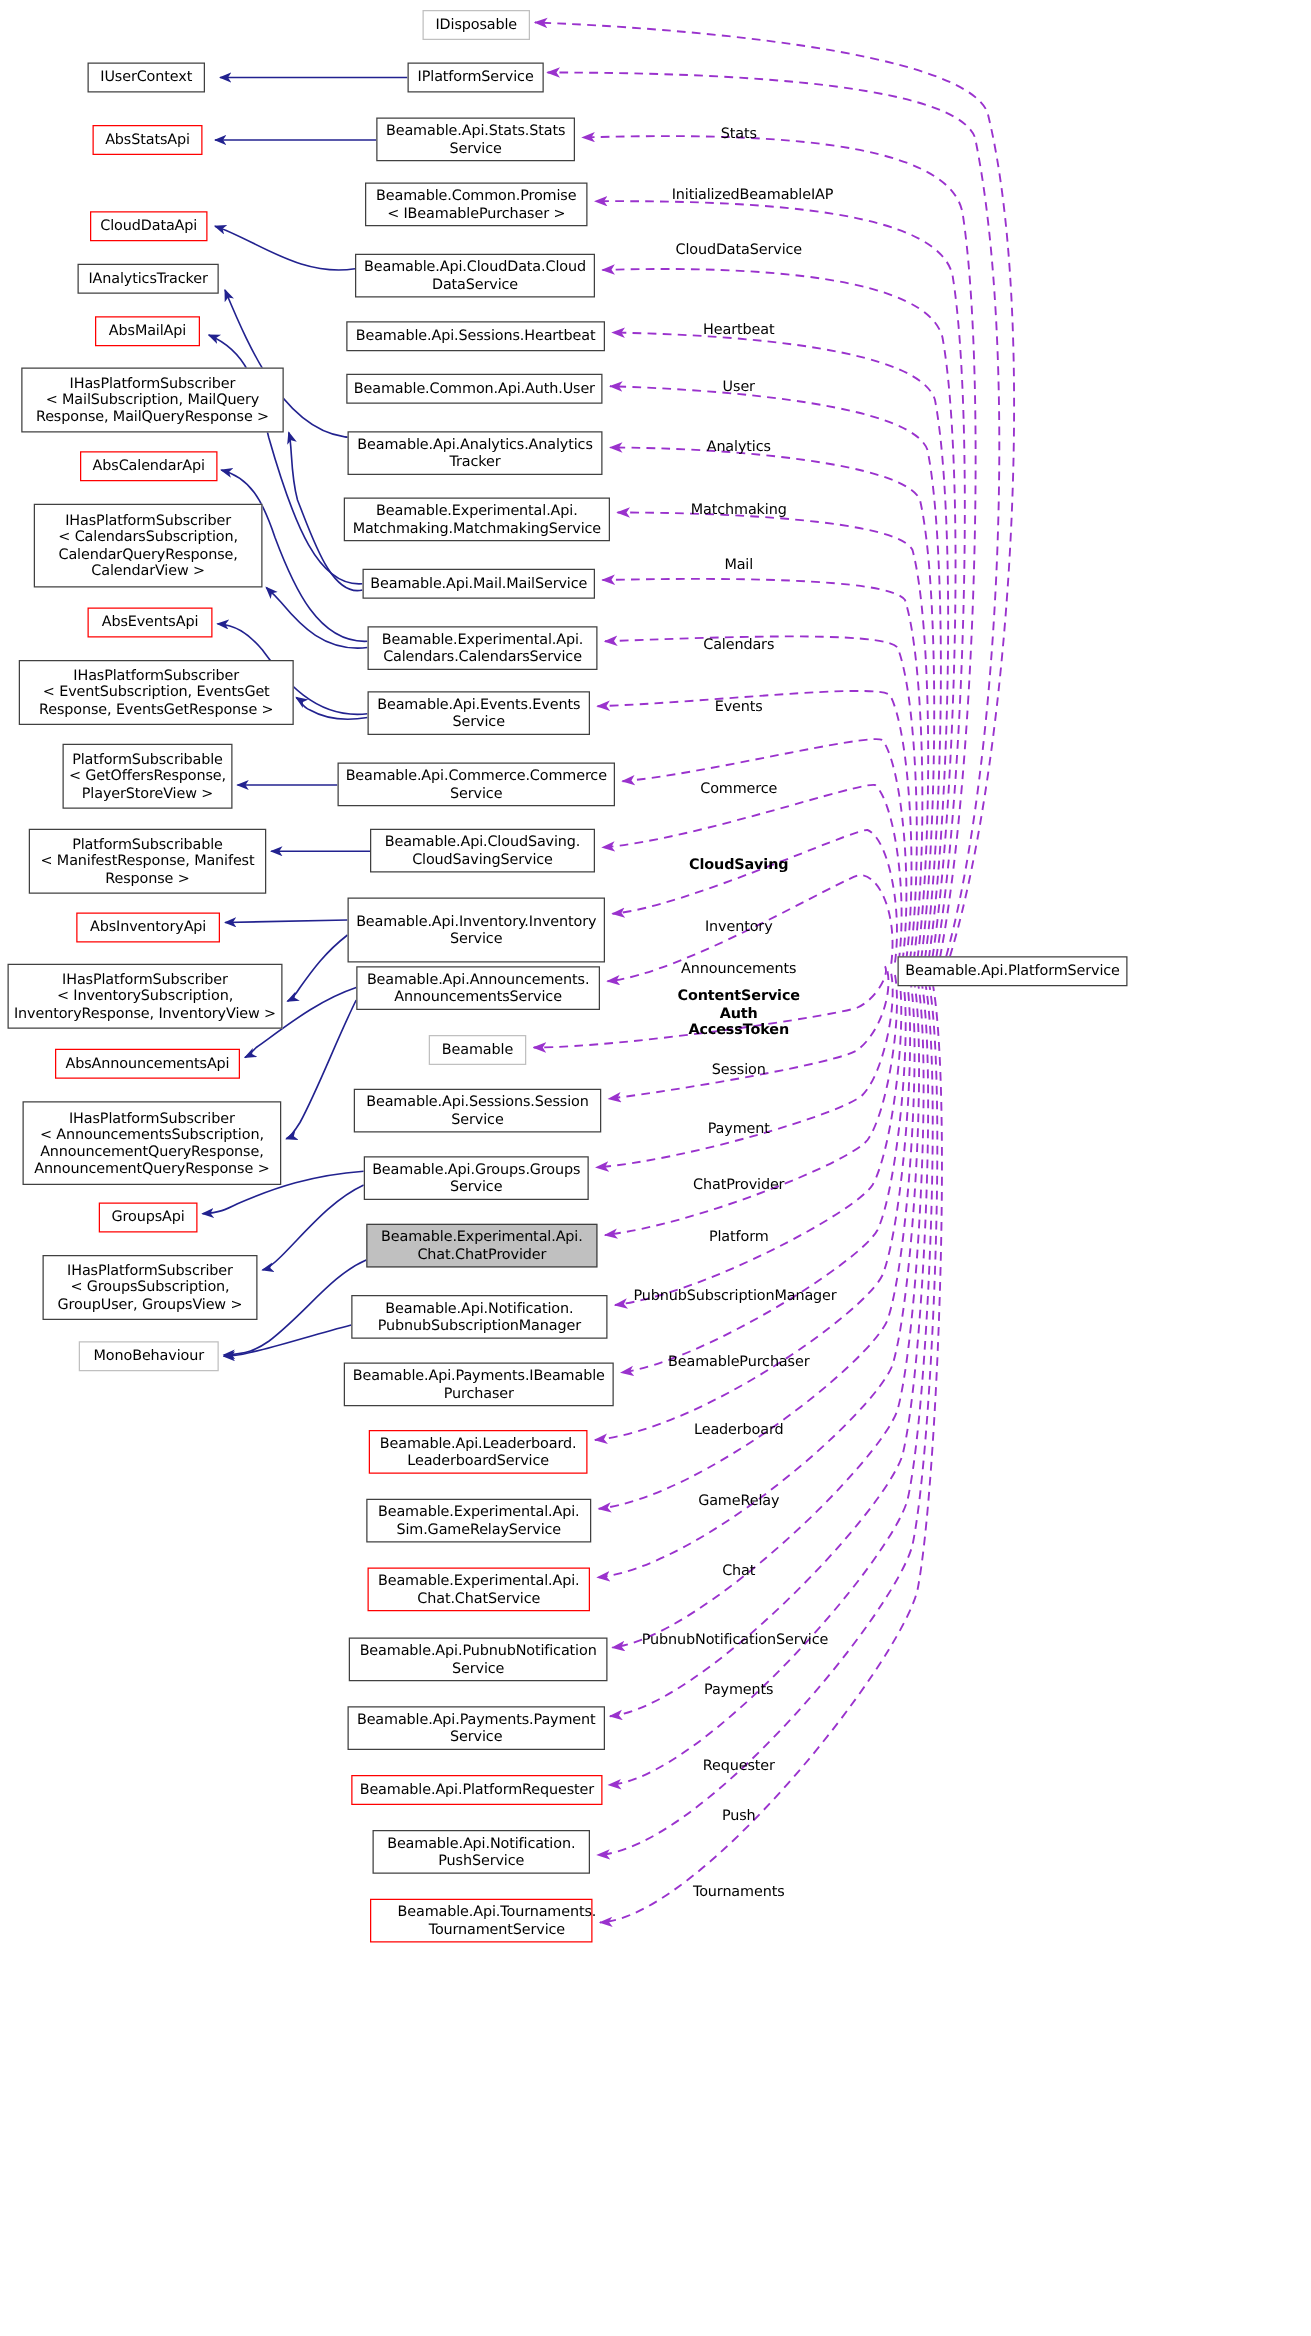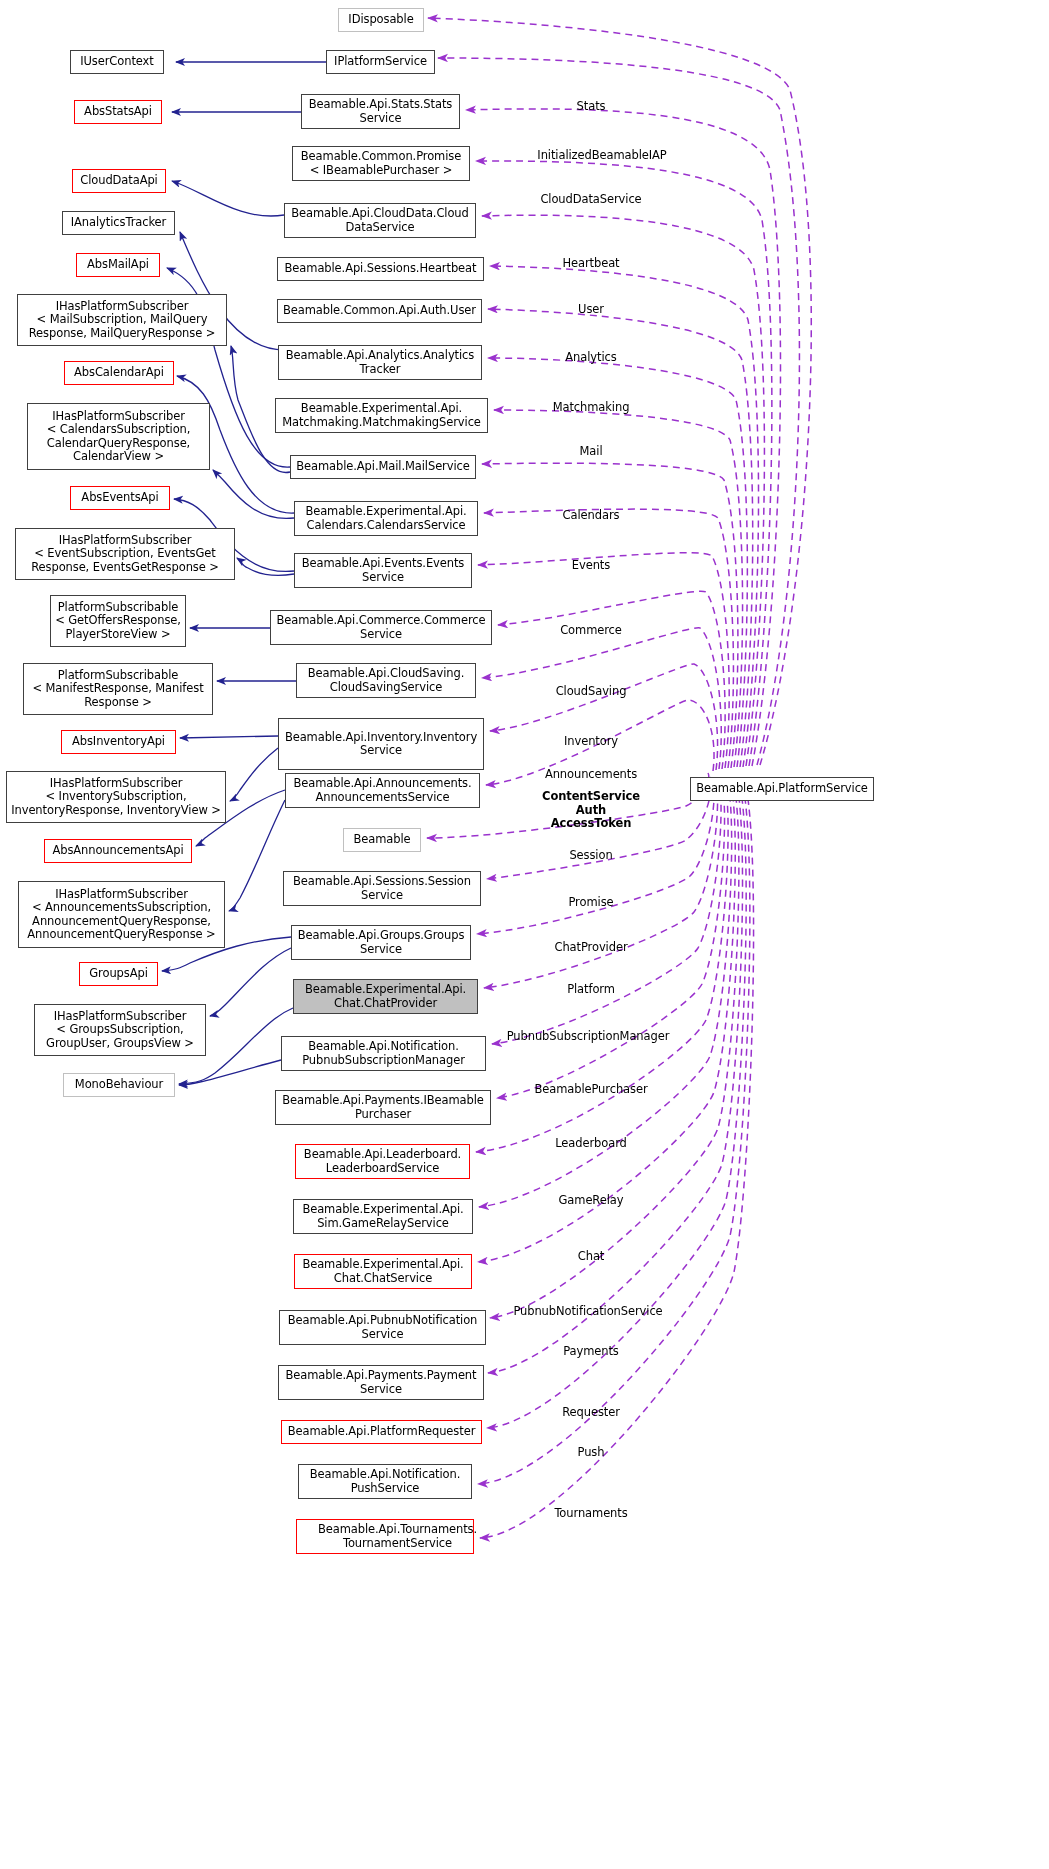--- a/index.html
+++ b/index.html
@@ -270,43 +270,43 @@
     </div>
   <div class="node" style="left:298px;top:1464px;width:174px;height:35px;">
       <span>Beamable.Api.Notification.
 PushService</span>
     </div>
   <div class="node red" style="left:296px;top:1519px;width:178px;height:35px;padding-left:28px;">
       <span>Beamable.Api.Tournaments.
 TournamentService</span>
     </div>
 
-  <div class="node" style="left:690px;top:765px;width:184px;height:24px;margin-top:12px;">
+  <div class="node" style="left:718px;top:765px;width:184px;height:24px;">
       <span>Beamable.Api.PlatformService</span>
     </div>
 
   <div class="elabel" style="left:591px;top:100px;"><span>Stats</span></div>
   <div class="elabel" style="left:602px;top:149px;"><span>InitializedBeamableIAP</span></div>
   <div class="elabel" style="left:591px;top:193px;"><span>CloudDataService</span></div>
   <div class="elabel" style="left:591px;top:257px;"><span>Heartbeat</span></div>
   <div class="elabel" style="left:591px;top:303px;"><span>User</span></div>
   <div class="elabel" style="left:591px;top:351px;"><span>Analytics</span></div>
   <div class="elabel" style="left:591px;top:401px;"><span>Matchmaking</span></div>
   <div class="elabel" style="left:591px;top:445px;"><span>Mail</span></div>
   <div class="elabel" style="left:591px;top:509px;"><span>Calendars</span></div>
   <div class="elabel" style="left:591px;top:559px;"><span>Events</span></div>
   <div class="elabel" style="left:591px;top:624px;"><span>Commerce</span></div>
-  <div class="elabel" style="left:591px;top:685px;"><span>CloudSaving</span></div>
+  <div class="elabel" style="left:591px;top:685px;font-weight:bold;"><span>CloudSaving</span></div>
   <div class="elabel" style="left:591px;top:735px;"><span>Inventory</span></div>
   <div class="elabel" style="left:591px;top:768px;"><span>Announcements</span></div>
   <div class="elabel" style="left:591px;top:790px;font-weight:bold;"><span>ContentService
 Auth
 AccessToken</span></div>
   <div class="elabel" style="left:591px;top:849px;"><span>Session</span></div>
-  <div class="elabel" style="left:591px;top:896px;"><span>Promise</span></div>
+  <div class="elabel" style="left:591px;top:896px;"><span>Payment</span></div>
   <div class="elabel" style="left:591px;top:941px;"><span>ChatProvider</span></div>
   <div class="elabel" style="left:591px;top:983px;"><span>Platform</span></div>
   <div class="elabel" style="left:588px;top:1030px;"><span>PubnubSubscriptionManager</span></div>
   <div class="elabel" style="left:591px;top:1083px;"><span>BeamablePurchaser</span></div>
   <div class="elabel" style="left:591px;top:1137px;"><span>Leaderboard</span></div>
   <div class="elabel" style="left:591px;top:1194px;"><span>GameRelay</span></div>
   <div class="elabel" style="left:591px;top:1250px;"><span>Chat</span></div>
   <div class="elabel" style="left:588px;top:1305px;"><span>PubnubNotificationService</span></div>
   <div class="elabel" style="left:591px;top:1345px;"><span>Payments</span></div>
   <div class="elabel" style="left:591px;top:1406px;"><span>Requester</span></div>

